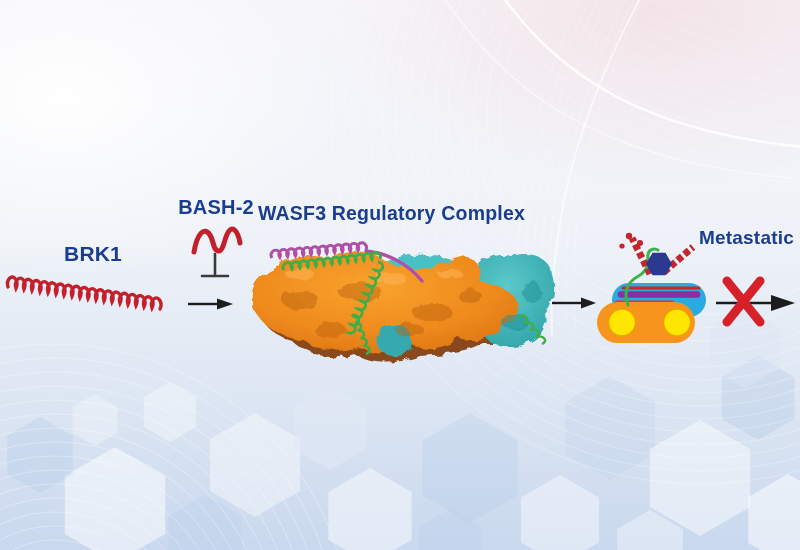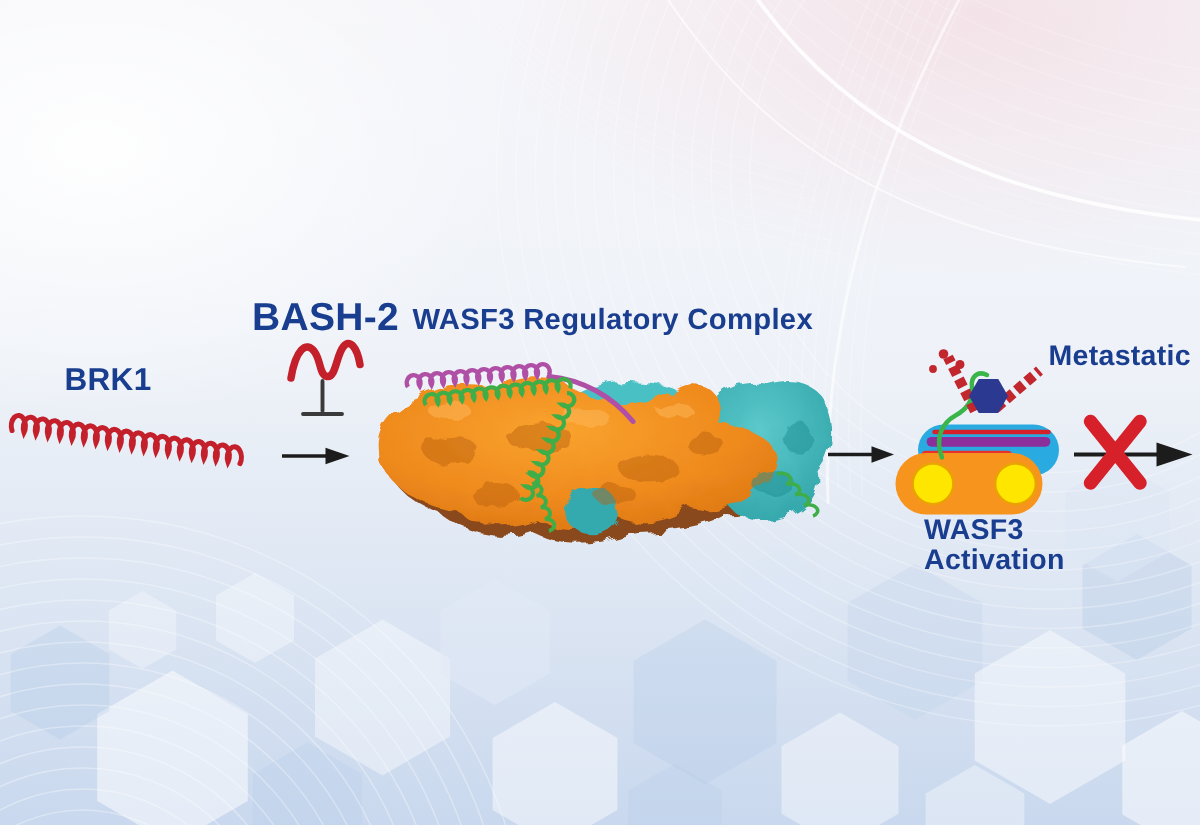--- a/index.html
+++ b/index.html
@@ -9,23 +9,23 @@
     background:
       radial-gradient(ellipse 60% 45% at 82% 2%, rgba(243,226,231,.95), rgba(243,226,231,0) 70%),
       radial-gradient(ellipse 55% 50% at 8% 18%, rgba(255,255,255,.95), rgba(255,255,255,0) 65%),
       linear-gradient(to bottom, #f6f6fa 0%, #eef2f8 45%, #dde6f3 72%, #c9d8ee 100%);
   }
   svg.layer{position:absolute;left:0;top:0;width:800px;height:550px;display:block;}
   .lbl{
     position:absolute;color:#1a3e8f;font-weight:700;letter-spacing:.2px;
     white-space:nowrap;
   }
-  .lbl-brk1{left:22px;top:242px;width:100px;text-align:center;font-size:21px;}
-  .lbl-bash2{left:166px;top:196px;width:100px;text-align:right;font-size:26px;}
-  .lbl-complex{left:258px;top:202px;width:284px;text-align:right;font-size:19.5px;}
+  .lbl-brk1{left:22px;top:242px;width:100px;text-align:right;font-size:21px;}
+  .lbl-bash2{left:166px;top:196px;width:100px;text-align:center;font-size:20px;}
+  .lbl-complex{left:258px;top:202px;width:284px;text-align:left;font-size:19.5px;}
   .lbl-activation{left:616px;top:344px;font-size:19px;line-height:20px;text-align:left;}
   .lbl-phenotype{left:699px;top:228px;font-size:19px;line-height:19.5px;text-align:center;}
 </style>
 </head>
 <body>
 
 <div class="canvas">
 
   <svg class="layer" id="bg" viewBox="0 0 800 550" aria-hidden="true">
     <g id="hexes">
@@ -210,21 +210,17 @@
     </g>
     <g stroke="#d6212b" stroke-width="9" stroke-linecap="round">
       <line x1="727" y1="281" x2="760" y2="322"></line>
       <line x1="760" y1="281" x2="727" y2="322"></line>
     </g>
   </svg>
 
   <div class="lbl lbl-brk1">BRK1</div>
   <div class="lbl lbl-bash2">BASH-2</div>
   <div class="lbl lbl-complex">WASF3 Regulatory Complex</div>
-  <div class="lbl lbl-activation">
-    <div>WASF3</div>
-    <div>Activation</div>
-  </div>
   <div class="lbl lbl-phenotype">
     <div>Metastatic</div>
   </div>
 
 </div>
 
 </body></html>

